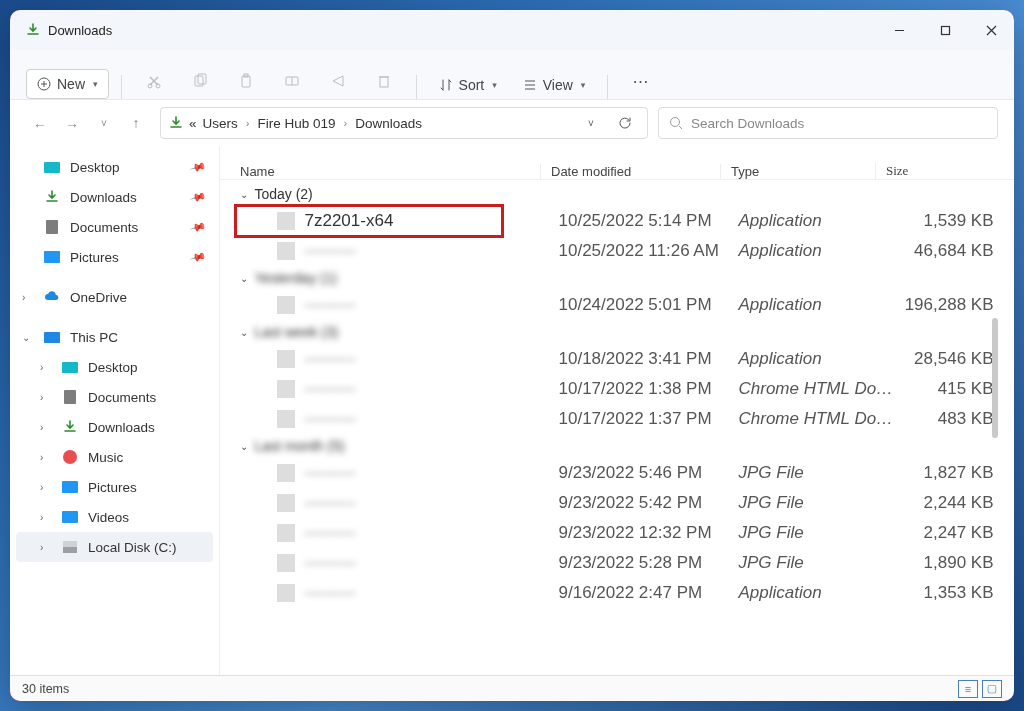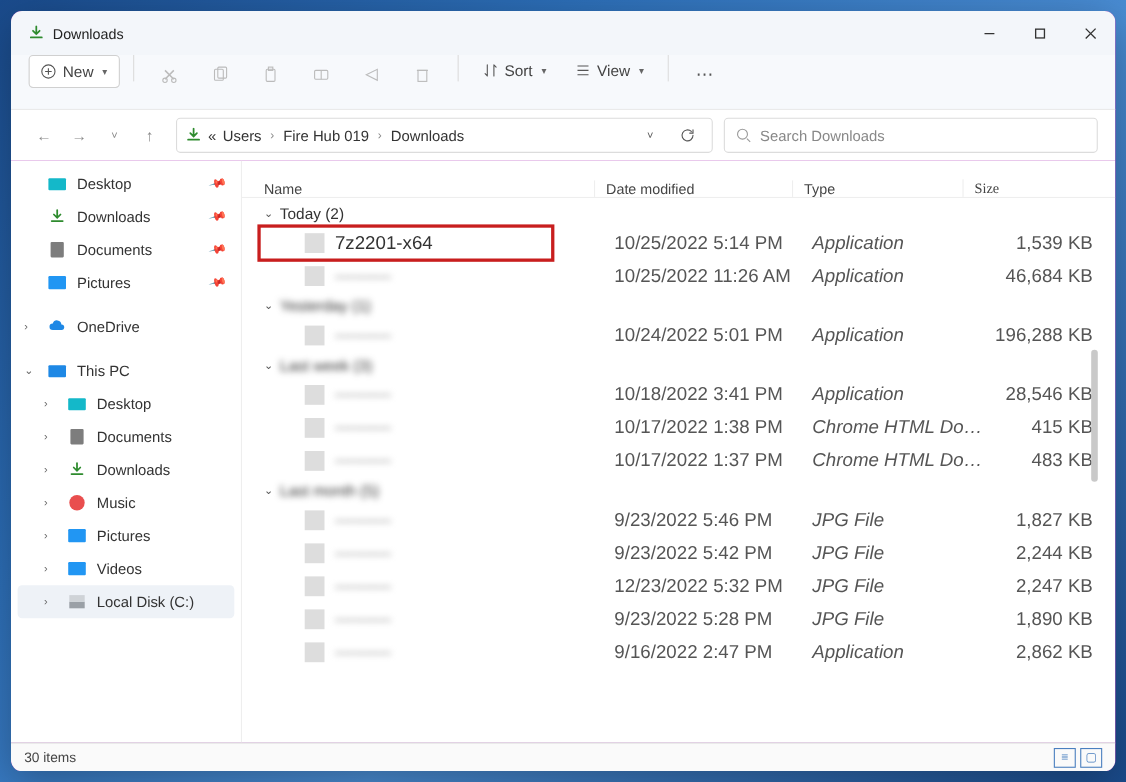--- a/index.html
+++ b/index.html
@@ -34,21 +34,21 @@
   .titlebar .title-text { font-size: 13px; color:#222; flex:1; }
   .window-controls { display:flex; }
   .window-controls div {
     width: 46px; height: 40px; display:flex; align-items:center; justify-content:center;
     color:#333; font-size:12px;
   }
   
   .toolbar {
     height: 50px;
     display:flex;
-    align-items:flex-start;
+    align-items:flex-end;
     padding: 0 16px;
     gap: 6px;
     background:#f7f9fc;
     border-bottom:1px solid #eaeaea;
   }
   .tool-btn {
     display:flex; align-items:center; gap:6px;
     padding:6px 10px; border-radius:4px;
     color:#444; font-size:14px;
   }
@@ -485,37 +485,37 @@
           <div class="row blur">
             <span class="r-icon"></span>
             <span class="r-name">———</span>
             <span class="r-date">9/23/2022 5:42 PM</span>
             <span class="r-type">JPG File</span>
             <span class="r-size">2,244 KB</span>
           </div>
           <div class="row blur">
             <span class="r-icon"></span>
             <span class="r-name">———</span>
-            <span class="r-date">12/23/2022 5:32 PM</span>
+            <span class="r-date">9/23/2022 12:32 PM</span>
             <span class="r-type">JPG File</span>
             <span class="r-size">2,247 KB</span>
           </div>
           <div class="row blur">
             <span class="r-icon"></span>
             <span class="r-name">———</span>
             <span class="r-date">9/23/2022 5:28 PM</span>
             <span class="r-type">JPG File</span>
             <span class="r-size">1,890 KB</span>
           </div>
           <div class="row blur">
             <span class="r-icon"></span>
             <span class="r-name">———</span>
             <span class="r-date">9/16/2022 2:47 PM</span>
             <span class="r-type">Application</span>
-            <span class="r-size">2,862 KB</span>
+            <span class="r-size">1,353 KB</span>
           </div>
           <div class="highlight" style="top: 24px; left: 14px; width: 270px; height: 34px;"></div>
         </div>
       <div class="scrollbar-v"></div>
     </div>
   </div>
 
   <div class="statusbar">
     <span>30 items</span>
     <div class="view-icons">

